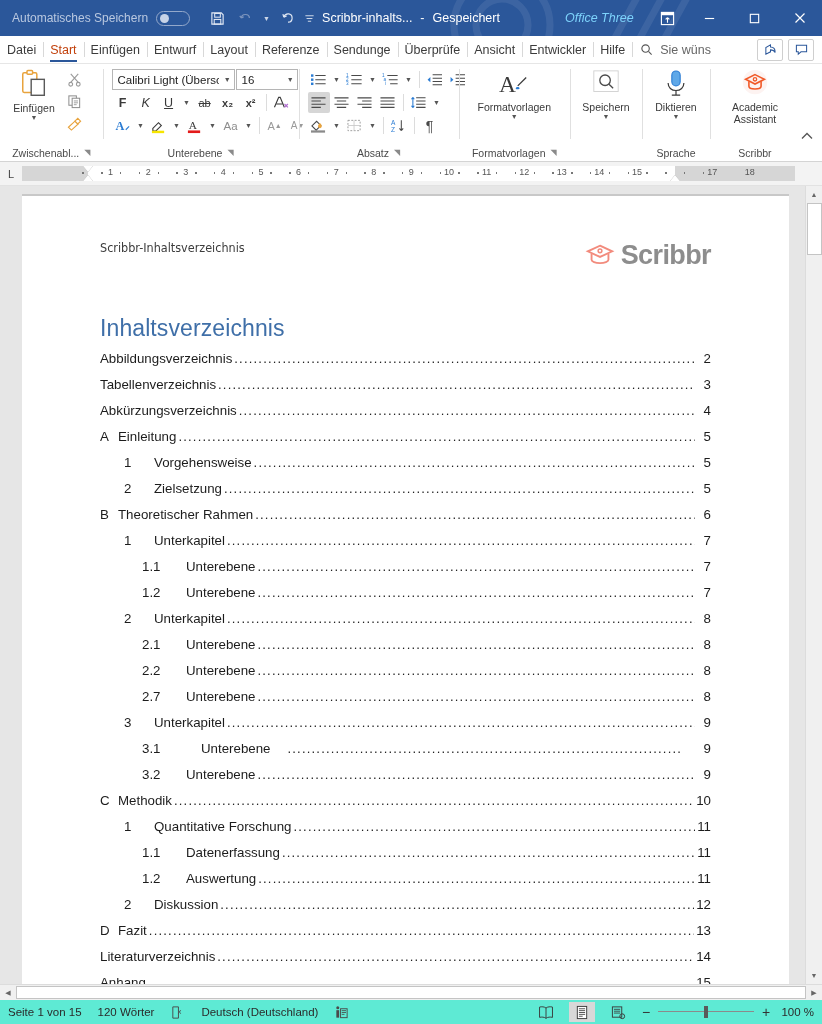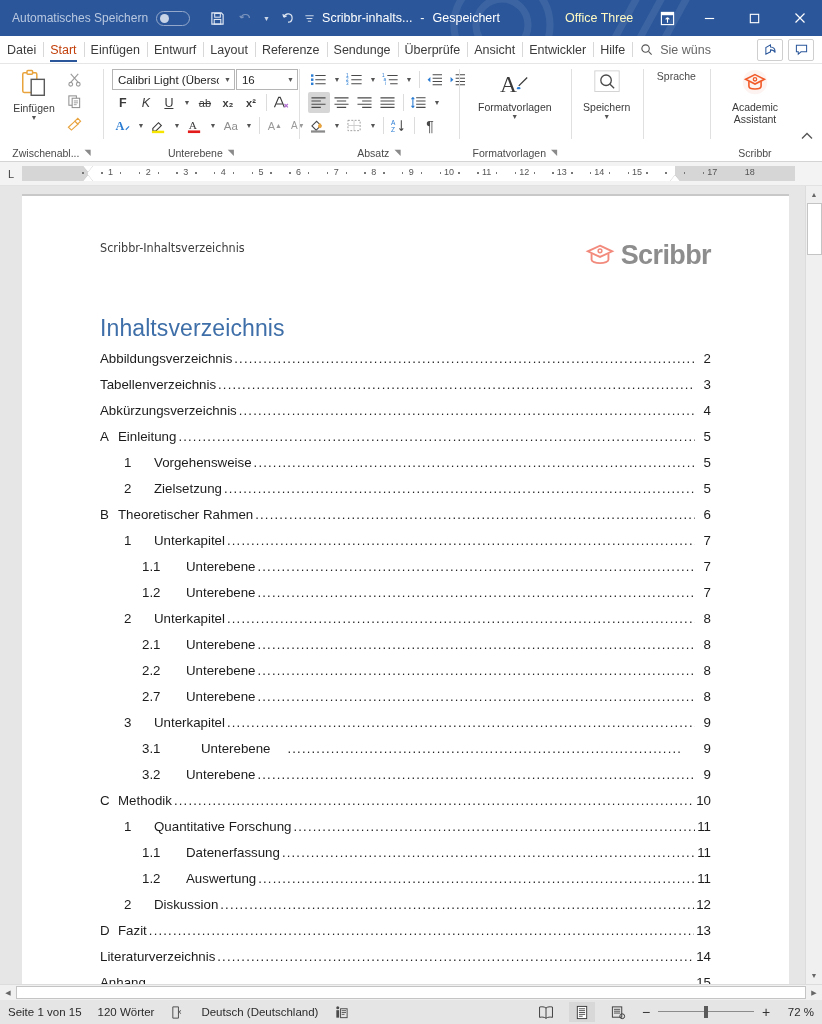--- a/index.html
+++ b/index.html
@@ -42,21 +42,21 @@
   .qat-caret {
     width: 13px; height: 24px; display: flex; align-items: center;
     justify-content: center; font-size: 7px; color: #cbd6e8;
   }
   .tb-title {
     position: absolute; left: 0; right: 0; text-align: center;
     font-size: 12.5px; color: #fff; pointer-events: none;
   }
   .tb-title span { margin: 0 4px; }
   .tb-account {
-    position: absolute; left: 565px; font-size: 12.5px; color: #fef9c3;
+    position: absolute; left: 565px; font-size: 12.5px; color: #7dd3fc; font-style: italic;
   }
   .tb-right {
     margin-left: auto; display: flex; align-items: center; height: 36px;
   }
   .winbtn {
     width: 45px; height: 36px; display: flex; align-items: center;
     justify-content: center; color: #fff;
   }
   .winbtn.ribbon-opt { width: 40px; }
 
@@ -239,21 +239,21 @@
     justify-content: center; font-size: 7px; color: #666;
   }
   .hs-track { flex: 1; height: 15px; position: relative; }
   .hs-thumb {
     position: absolute; left: 0; top: 1px; height: 13px; width: 100%;
     background: #fff; border: 1px solid #c4c4c4;
   }
 
   
   .statusbar {
-    flex: 0 0 24px; background: #e5e5e5; display: flex; align-items: center;
+    flex: 0 0 24px; background: #5eead4; display: flex; align-items: center;
     font-size: 11.5px; color: #2b2b2b; padding: 0 8px; gap: 16px;
   }
   .sb-item { display: flex; align-items: center; gap: 5px; white-space: nowrap; }
   .sb-right { margin-left: auto; display: flex; align-items: center; gap: 10px; }
   .viewbtn {
     width: 26px; height: 20px; display: flex; align-items: center;
     justify-content: center; color: #3a3a3a;
   }
   .viewbtn.active { background: #d8d8d8; }
   .zoomctl { display: flex; align-items: center; gap: 7px; }
@@ -626,20 +626,33 @@
             </svg>
         </span>
         <span class="lbl">Speichern</span>
         <span class="caret">▼</span>
       </div>
     </div>
     <div class="rgroup-label">&nbsp;</div>
   </div>
 
   <div class="rgroup" style="width:68px">
+    <div class="rgroup-body" style="justify-content:center">
+      <div class="bigbtn" style="width:62px">
+        <span>
+          <svg width="26" height="30" viewBox="0 0 28 32">
+              <rect x="9.5" y="2" width="9" height="16" rx="4.5" fill="#5fa8e8" stroke="#2b7cd3" stroke-width="1.2"></rect>
+              <path d="M5.5 15c0 4.8 3.6 8 8.5 8s8.5-3.2 8.5-8" fill="none" stroke="#3a3a3a" stroke-width="1.3"></path>
+              <path d="M14 23v5M9.5 28h9" stroke="#3a3a3a" stroke-width="1.3"></path>
+            </svg>
+        </span>
+        <span class="lbl">Diktieren</span>
+        <span class="caret">▼</span>
+      </div>
+    </div>
     <div class="rgroup-label">
       <span>Sprache</span>
     </div>
   </div>
 
   <div class="rgroup" style="width:90px">
     <div class="rgroup-body" style="justify-content:flex-start">
       <div class="bigbtn" style="width:84px">
         <span>
           <svg width="32" height="30" viewBox="0 0 34 32">
@@ -953,16 +966,16 @@
           <circle cx="13" cy="12" r="2.6" fill="none" stroke="#3a3a3a" stroke-width="1"></circle>
         </svg>
     </div>
     <div class="zoomctl">
       <span class="zoom-minus">−</span>
       <span class="zoom-slider">
         <span class="rail"></span>
         <span class="knob"></span>
       </span>
       <span class="zoom-plus">+</span>
-      <span class="zoom-val">72 %</span>
+      <span class="zoom-val">100 %</span>
     </div>
   </div>
 </div>
 
 </body></html>

